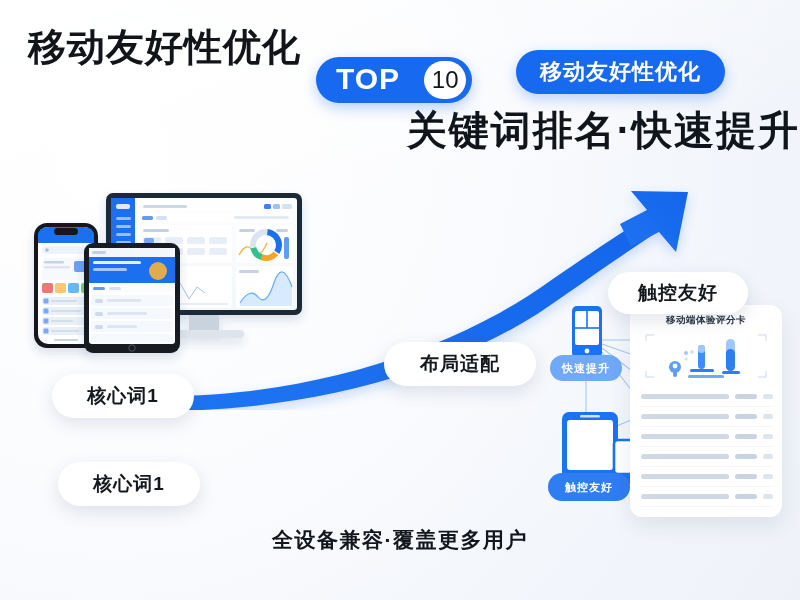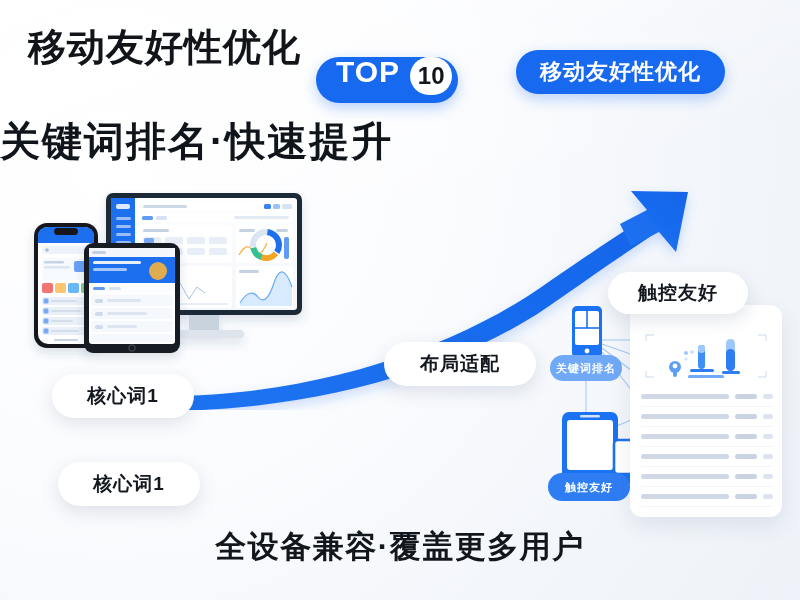--- a/index.html
+++ b/index.html
@@ -24,50 +24,50 @@
   .headline{
     position:absolute;left:28px;top:28px;
     font-size:38px;font-weight:bold;color:#111418;
     letter-spacing:1px;line-height:1;white-space:nowrap;
     z-index:7;
   }
   .top-badge{
     position:absolute;left:316px;top:57px;
     height:46px;padding:0 6px 0 20px;
     background:#1769f0;border-radius:26px;
-    display:flex;align-items:flex-start;gap:10px;
+    display:flex;align-items:center;gap:24px;
     box-shadow:0 5px 14px rgba(23,105,240,.30);
     z-index:8;
   }
   .top-badge .tword{
     color:#ffffff;font-size:30px;font-weight:bold;letter-spacing:1px;
     line-height:1;padding-bottom:2px;
   }
   .top-badge .tnum{
     width:42px;height:38px;border-radius:21px;background:#ffffff;
     display:flex;align-items:center;justify-content:center;
-    color:#11161d;font-size:24px;font-weight:bold;line-height:1;
+    color:#11161d;font-size:24px;font-weight:normal;line-height:1;
   }
   .tag-pill{
     position:absolute;left:516px;top:50px;
     height:44px;padding:0 24px;
     background:#1769f0;border-radius:24px;
     display:flex;align-items:center;justify-content:center;
     color:#ffffff;font-size:22px;font-weight:bold;letter-spacing:1px;
     box-shadow:0 5px 14px rgba(23,105,240,.28);
     white-space:nowrap;z-index:8;
   }
   .subhead{
-    position:absolute;left:0;right:0;top:119px;text-align:left;
+    position:absolute;left:0;right:0;top:108px;text-align:right;
     font-size:40px;font-weight:bold;color:#10151b;letter-spacing:2px;
     line-height:1.1;z-index:7;
   }
   .footline{
     position:absolute;left:0;right:0;top:526px;text-align:center;
-    font-size:31px;font-weight:bold;color:#12171d;letter-spacing:1.5px;
+    font-size:21px;font-weight:bold;color:#12171d;letter-spacing:1.5px;
     z-index:7;
   }
 
   
   .arrow-wrap{position:absolute;left:120px;top:180px;width:600px;height:230px;z-index:3;}
 
   
   .devices{position:absolute;left:18px;top:185px;width:310px;height:205px;z-index:4;}
 
   
@@ -324,24 +324,25 @@
         <circle cx="50" cy="176" r="3" fill="#ffffff"></circle>
       </g>
 
       <g>
         <rect x="74" y="140" width="40" height="34" rx="4" fill="#ffffff" stroke="#1b72f2" stroke-width="2.6"></rect>
         <rect x="68" y="174" width="52" height="6" rx="3" fill="#1b72f2"></rect>
         <rect x="18" y="178" width="104" height="6" rx="3" fill="#1b72f2"></rect>
       </g>
     </svg>
 
-    <div class="bpill" id="bp-multi">关键词排名</div>
+    <div class="bpill" id="bp-multi">快速提升</div>
     <div class="bpill" id="bp-touch">触控友好</div>
 
     <div class="score-card">
+      <div class="score-title">移动端体验评分卡</div>
 
       <div class="score-hero">
         <svg width="128" height="50" viewBox="0 0 128 50">
           <g stroke="#c9d9ee" stroke-width="1" fill="none">
             <path d="M4 10 L4 4 L12 4"></path>
               <path d="M124 10 L124 4 L116 4"></path>
             <path d="M4 40 L4 46 L12 46"></path>
               <path d="M124 40 L124 46 L116 46"></path>
           </g>
           <g>

